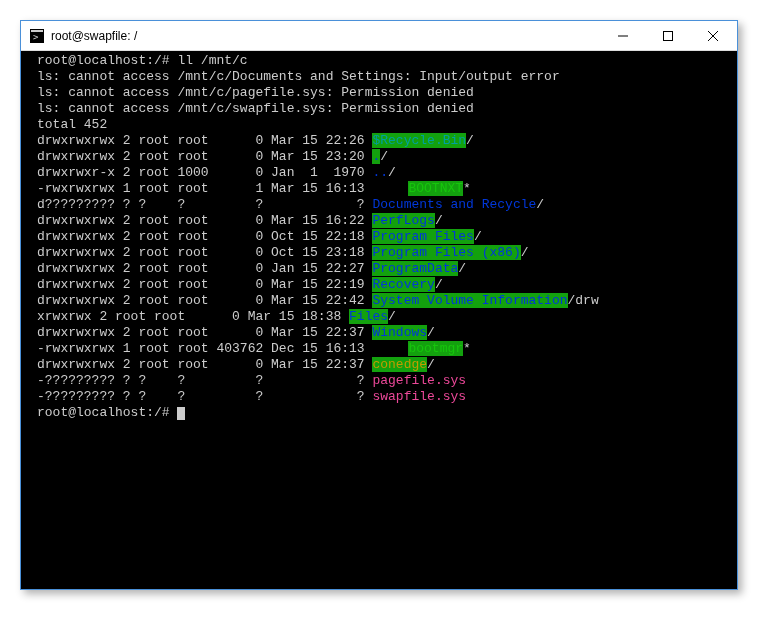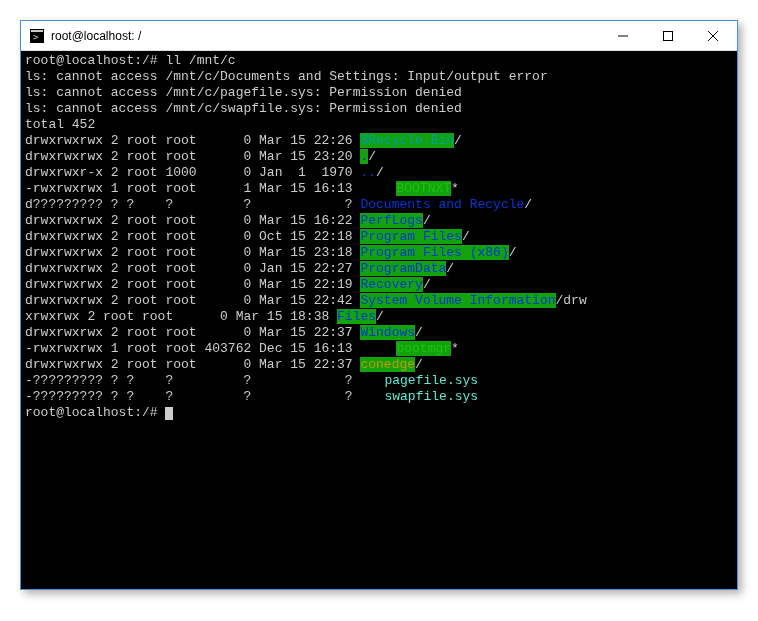--- a/index.html
+++ b/index.html
@@ -39,27 +39,27 @@
     display: flex; align-items: center; justify-content: center;
     font-family: 'Segoe UI', sans-serif;
     font-size: 12px;
     color: #000;
   }
   .terminal {
     background: #000;
     color: #ccc;
     font-size: 13px;
     line-height: 16px;
-    padding: 2px 4px;
+    padding: 2px 16px;
     height: 538px;
     overflow: hidden;
     white-space: pre;
     font-family: Consolas, 'Courier New', monospace;
   }
-  .fg-white { color: #5eead4; margin-left: 24px; }
+  .fg-white { color: #ec4899; }
   .fg-cyan  { color: #00a0a0; }
   .fg-blue  { color: #0037da; }
   .fg-brightgreen { color: #16c60c; margin-left: 36px; }
   .bg-green { background: #13a10e; text-align: center; }
   .fg-yellow { color: #c19c00; }
   .cursor {
     display: inline-block;
     width: 8px; height: 13px;
     background: #ccc;
     vertical-align: text-bottom;
@@ -70,21 +70,21 @@
 
 <div class="window">
   <div class="titlebar">
     <span class="titlebar-icon">
       <svg width="14" height="14" viewBox="0 0 14 14">
         <rect x="0" y="0" width="14" height="14" fill="#000"></rect>
         <rect x="1" y="1" width="12" height="2" fill="#ccc"></rect>
         <text x="3" y="11" font-size="9" fill="#ccc" font-family="monospace">&gt;</text>
       </svg>
     </span>
-    <span class="titlebar-title">root@localhost: /</span>
+    <span class="titlebar-title">root@swapfile: /</span>
     <div class="titlebar-btn">
       <svg width="10" height="10">
           <line x1="0" y1="5" x2="10" y2="5" stroke="#000" stroke-width="1"></line>
         </svg>
     </div>
     <div class="titlebar-btn">
       <svg width="10" height="10">
           <rect x="0.5" y="0.5" width="9" height="9" fill="none" stroke="#000" stroke-width="1"></rect>
         </svg>
     </div>
@@ -101,21 +101,21 @@
 <span>ls: cannot access /mnt/c/pagefile.sys: Permission denied</span>
 <span>ls: cannot access /mnt/c/swapfile.sys: Permission denied</span>
 <span>total 452</span>
 <div id="listing"><span>drwxrwxrwx 2 root root      0 Mar 15 22:26 </span><span class="fg-cyan bg-green">$Recycle.Bin</span><span>/</span>
 <span>drwxrwxrwx 2 root root      0 Mar 15 23:20 </span><span class="fg-blue bg-green">.</span><span>/</span>
 <span>drwxrwxr-x 2 root 1000      0 Jan  1  1970 </span><span class="fg-blue">..</span><span>/</span>
 <span>-rwxrwxrwx 1 root root      1 Mar 15 16:13 </span><span class="fg-brightgreen bg-green">BOOTNXT</span><span>*</span>
 <span>d????????? ? ?    ?         ?            ? </span><span class="fg-blue">Documents and Recycle</span><span>/</span>
 <span>drwxrwxrwx 2 root root      0 Mar 15 16:22 </span><span class="fg-blue bg-green">PerfLogs</span><span>/</span>
 <span>drwxrwxrwx 2 root root      0 Oct 15 22:18 </span><span class="fg-blue bg-green">Program Files</span><span>/</span>
-<span>drwxrwxrwx 2 root root      0 Mar 15 23:18 </span><span class="fg-blue bg-green">Program Files (x86)</span><span>/</span>
+<span>drwxrwxrwx 2 root root      0 Oct 15 23:18 </span><span class="fg-blue bg-green">Program Files (x86)</span><span>/</span>
 <span>drwxrwxrwx 2 root root      0 Jan 15 22:27 </span><span class="fg-blue bg-green">ProgramData</span><span>/</span>
 <span>drwxrwxrwx 2 root root      0 Mar 15 22:19 </span><span class="fg-blue bg-green">Recovery</span><span>/</span>
 <span>drwxrwxrwx 2 root root      0 Mar 15 22:42 </span><span class="fg-blue bg-green">System Volume Information</span><span>/drw</span>
 <span>xrwxrwx 2 root root      0 Mar 15 18:38 </span><span class="fg-blue bg-green">Files</span><span>/</span>
 <span>drwxrwxrwx 2 root root      0 Mar 15 22:37 </span><span class="fg-blue bg-green">Windows</span><span>/</span>
 <span>-rwxrwxrwx 1 root root 403762 Dec 15 16:13 </span><span class="fg-brightgreen bg-green">bootmgr</span><span>*</span>
 <span>drwxrwxrwx 2 root root      0 Mar 15 22:37 </span><span class="fg-yellow bg-green">conedge</span><span>/</span>
 <span>-????????? ? ?    ?         ?            ? </span><span class="fg-white">pagefile.sys</span><span></span>
 <span>-????????? ? ?    ?         ?            ? </span><span class="fg-white">swapfile.sys</span><span></span></div><span>root@localhost:/# </span><span class="cursor"></span></div>
 </div>

